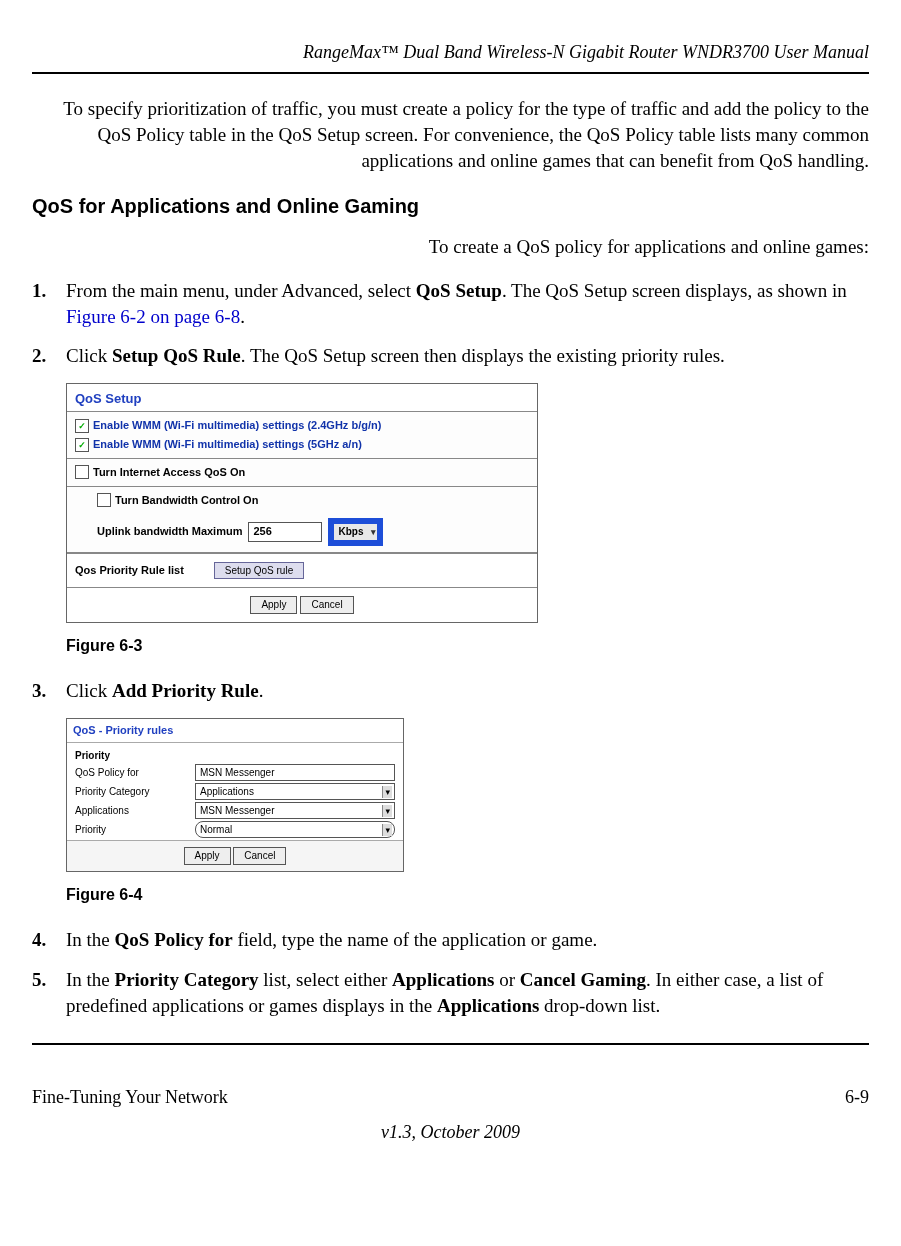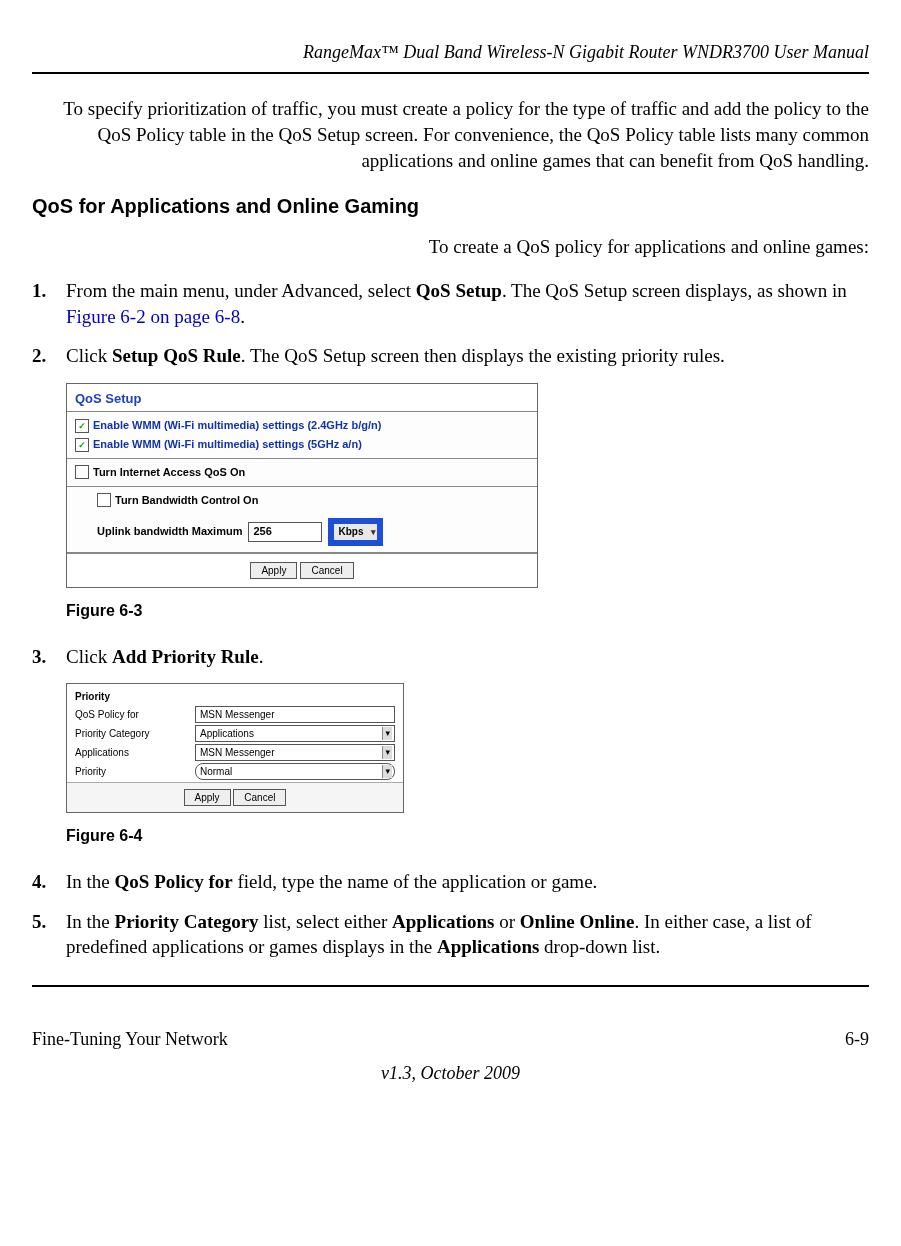--- a/index.html
+++ b/index.html
@@ -153,35 +153,40 @@
     <div class="qos-check-line black" style="padding-left:22px;">
       <span class="cb"></span>
       <span>Turn Bandwidth Control On</span>
     </div>
     <div class="bw-line">
       <span>Uplink bandwidth   Maximum</span>
       <span class="txt-input">256</span>
       <span class="mini-select">Kbps</span>
     </div>
   </div>
+  <div class="rule-list-row">
+    <span class="rule-list-label">Qos Priority Rule list</span>
+    <span class="btn" style="background:#dde; border-color:#669;">Setup QoS rule</span>
+  </div>
   <div class="qos-footer">
     <span class="btn">Apply</span>
     <span class="btn">Cancel</span>
   </div>
 </div>
 
 <div class="figure-caption">Figure 6-3</div>
 
 <ol class="steps" start="3" style="counter-reset: step 2;">
   <li>
     <span>Click </span><span class="bold">Add Priority Rule</span><span>.</span>
   </li>
 </ol>
 
 <div class="prio-box">
+  <div class="prio-title">QoS - Priority rules</div>
   <div class="prio-body">
     <div class="prio-heading">Priority</div>
     <div class="prio-grid">
       <span>QoS Policy for</span>
       <span class="txt-f">MSN Messenger</span>
       <span>Priority Category</span>
       <span class="sel">Applications</span>
       <span>Applications</span>
       <span class="sel">MSN Messenger</span>
       <span>Priority</span>
@@ -194,21 +199,21 @@
   </div>
 </div>
 
 <div class="figure-caption">Figure 6-4</div>
 
 <ol class="steps" style="counter-reset: step 3;">
   <li>
     <span>In the </span><span class="bold">QoS Policy for</span><span> field, type the name of the application or game.</span>
   </li>
   <li>
-    <span>In the </span><span class="bold">Priority Category</span><span> list, select either </span><span class="bold">Applications</span><span> or </span><span class="bold">Online Online</span><span>. In either case, a list of predefined applications or games displays in the </span><span class="bold">Applications</span><span> drop-down list.</span>
+    <span>In the </span><span class="bold">Priority Category</span><span> list, select either </span><span class="bold">Applications</span><span> or </span><span class="bold">Cancel Gaming</span><span>. In either case, a list of predefined applications or games displays in the </span><span class="bold">Applications</span><span> drop-down list.</span>
   </li>
 </ol>
 
 <hr class="footer-rule">
 <div class="footer-row">
   <span>Fine-Tuning Your Network</span>
   <span>6-9</span>
 </div>
 <div class="footer-version">v1.3, October 2009</div>
 

